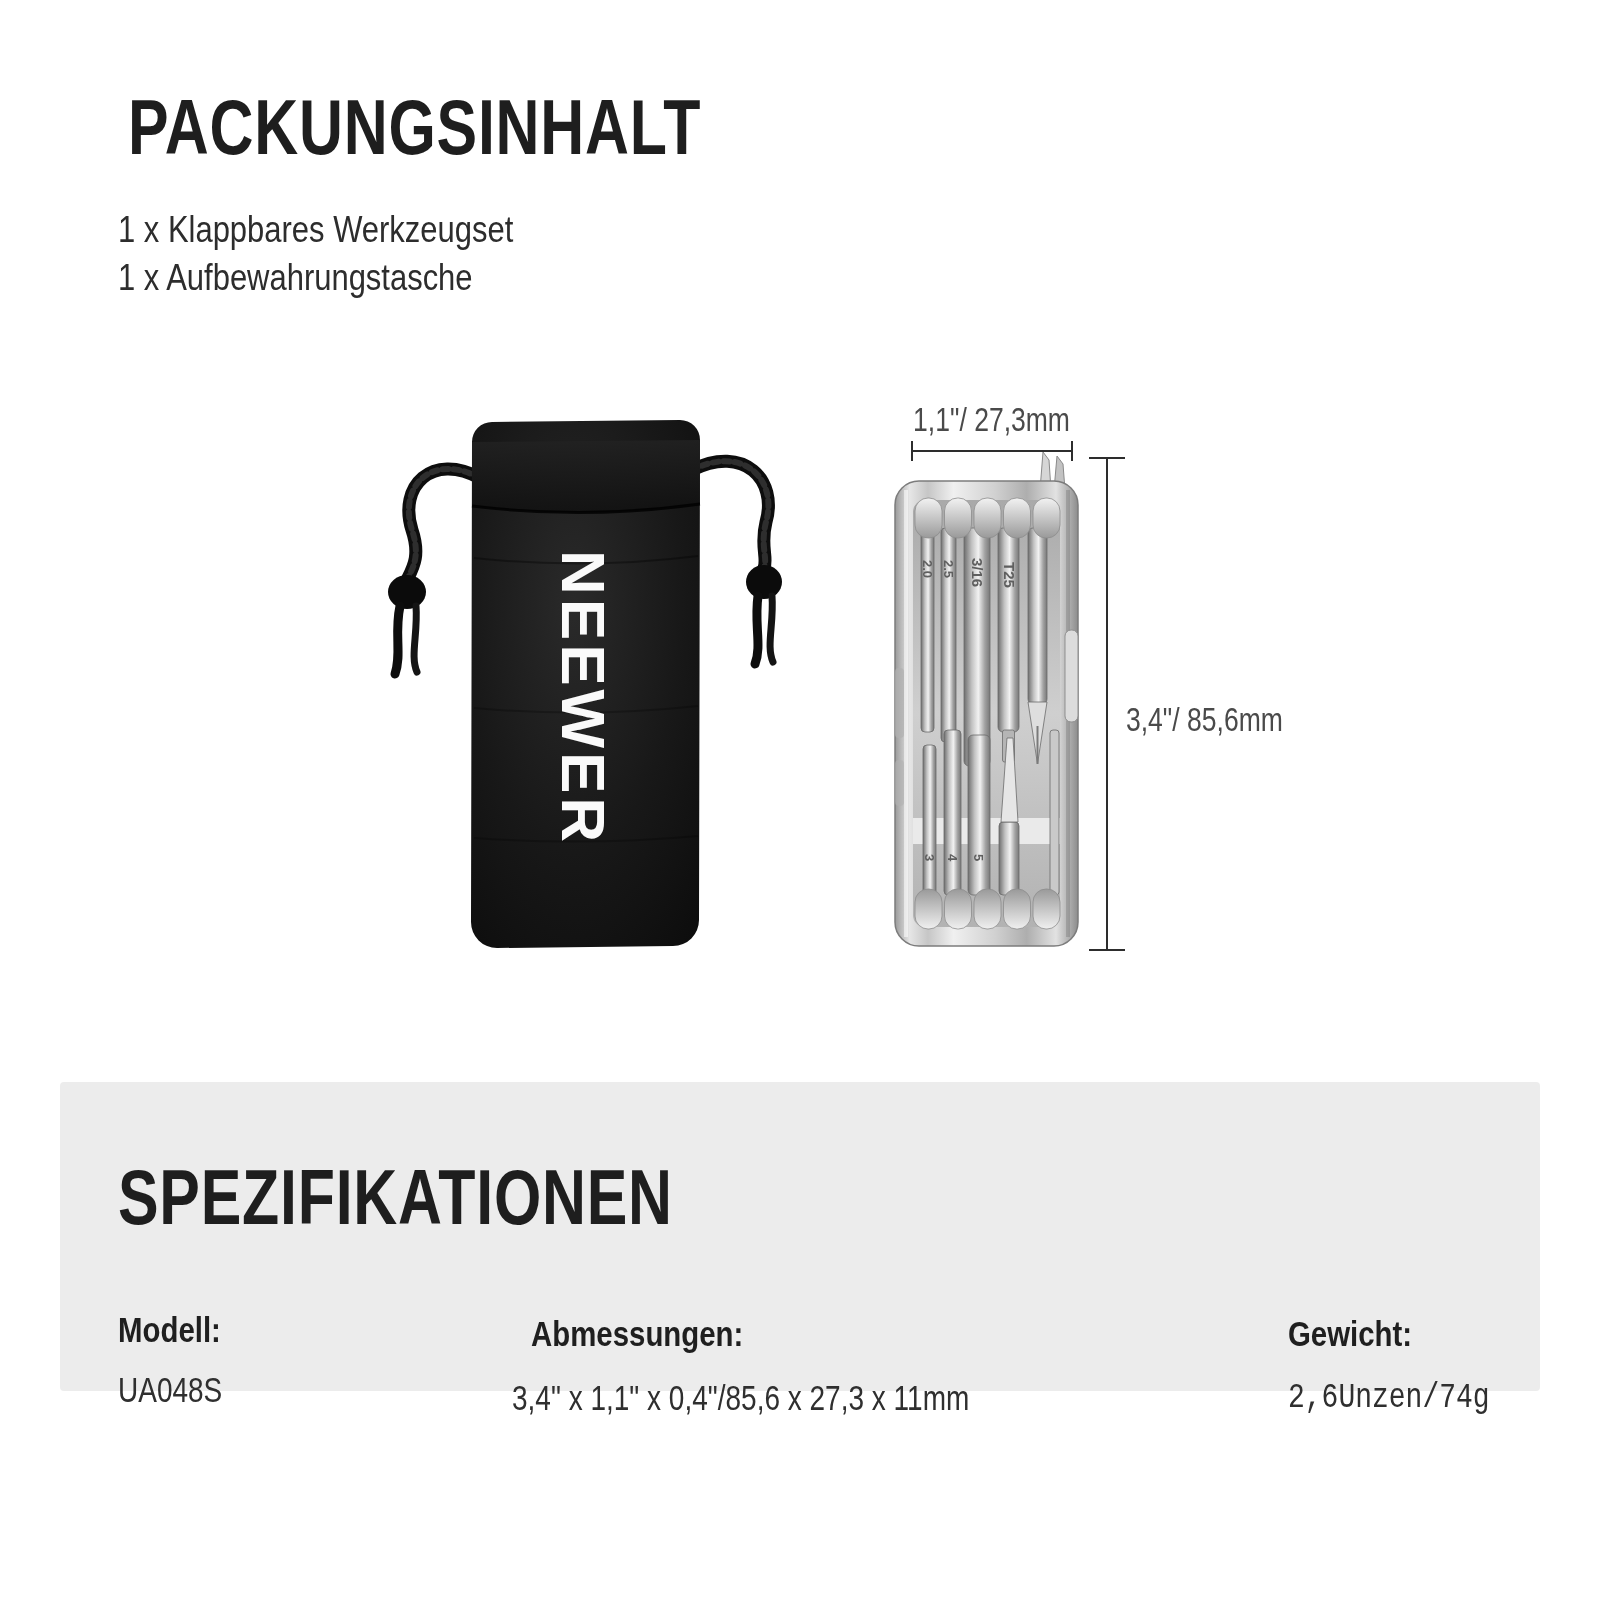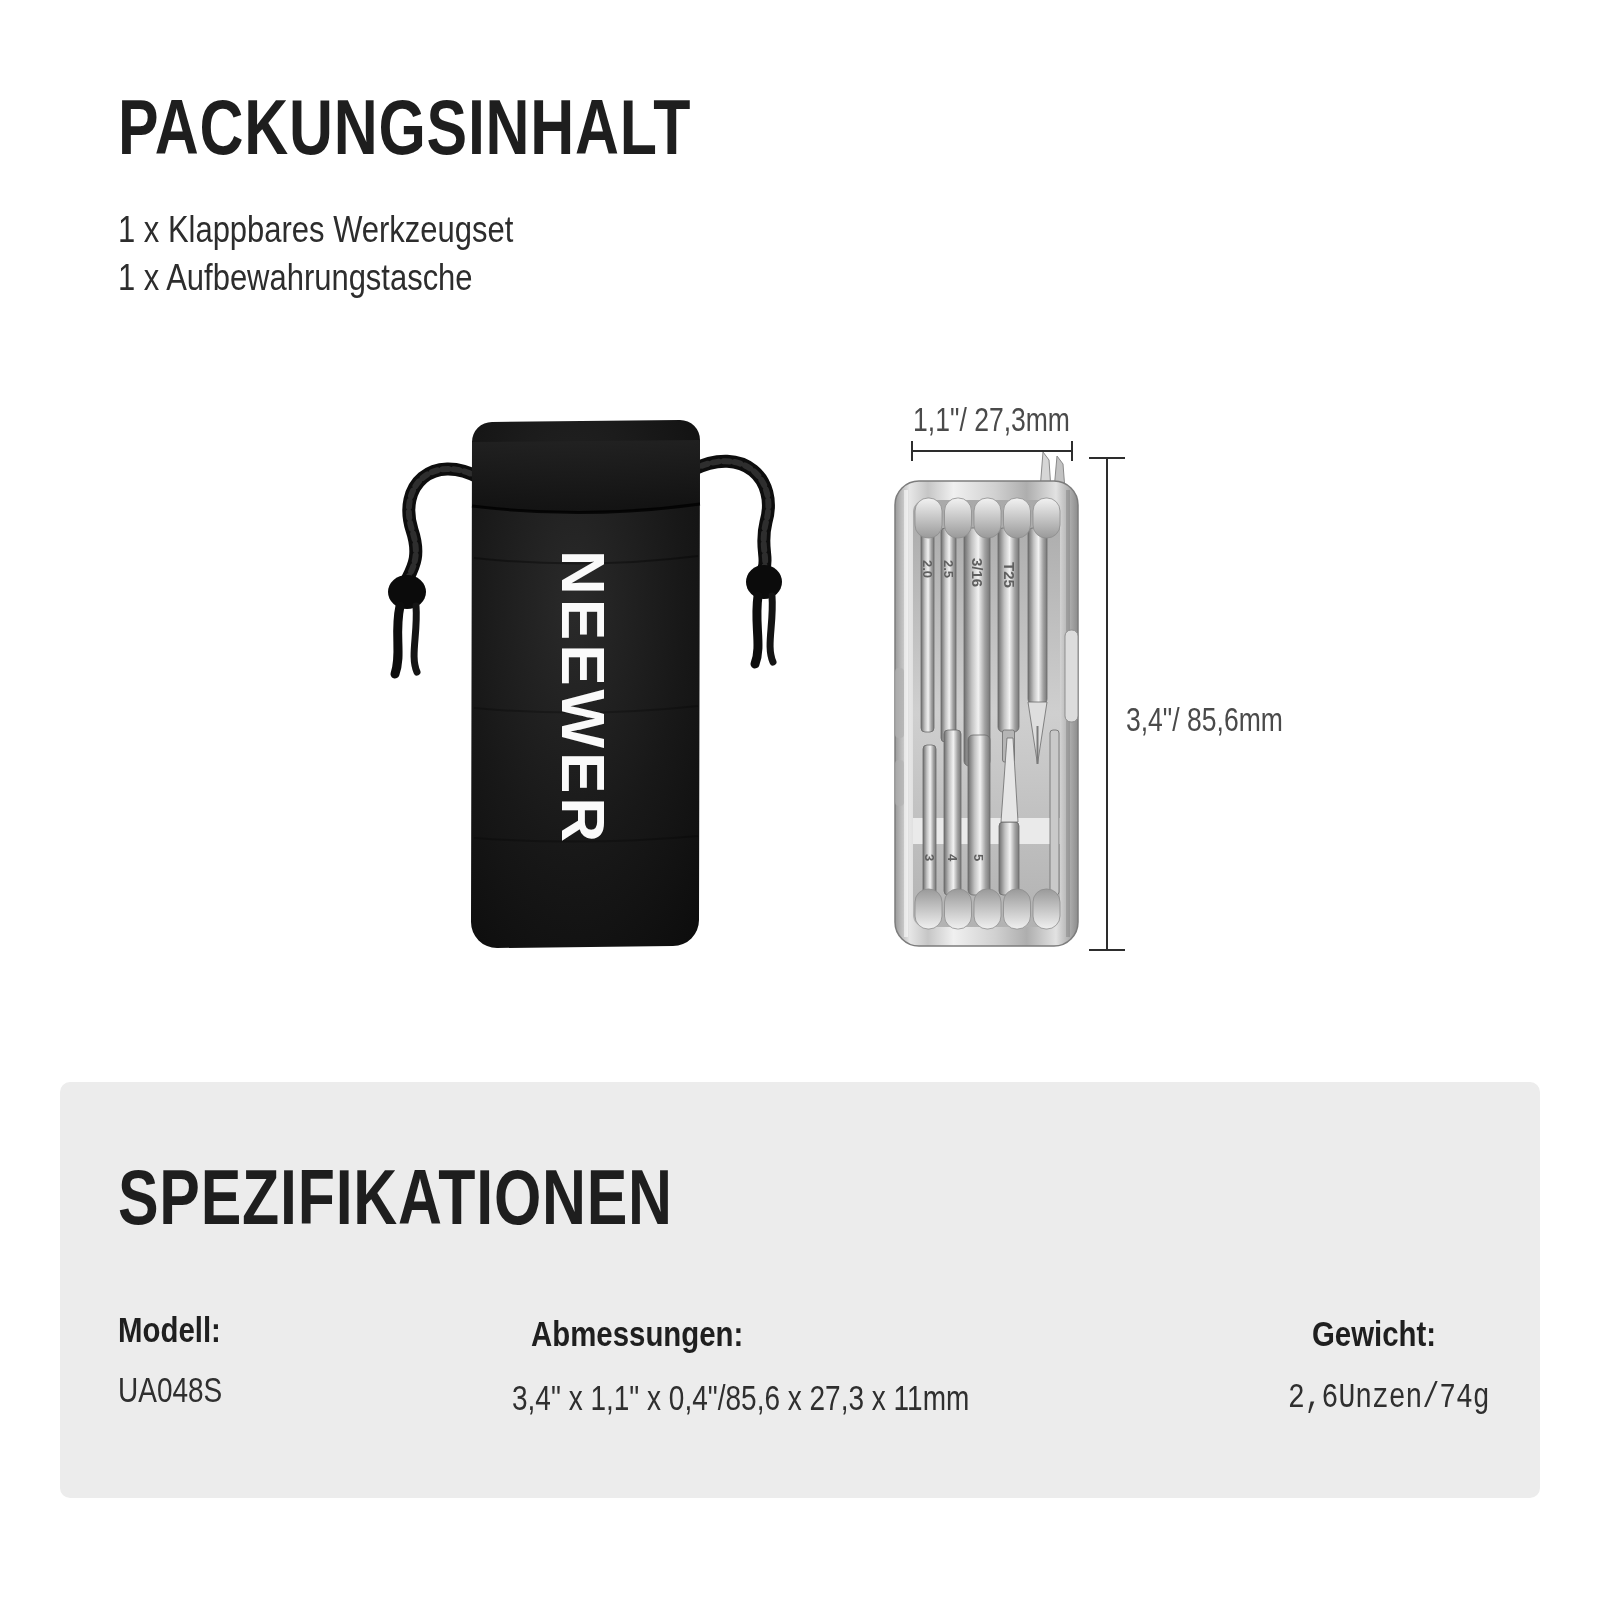--- a/index.html
+++ b/index.html
@@ -15,35 +15,35 @@
   .pack-list{font-weight:400;font-size:36px;line-height:48px;color:#2d2d2d;
              display:inline-block;transform:scaleX(0.86);transform-origin:left top;
              white-space:nowrap;}
 
   .dim-label{font-weight:400;font-size:34px;color:#4a4a4a;white-space:nowrap;}
   .dim-label-inner{display:inline-block;transform:scaleX(0.78);transform-origin:center top;}
   .dim-label-inner-left{display:inline-block;transform:scaleX(0.78);transform-origin:left top;}
 
   .dim-line{background:#2d2d2d;}
 
-  .spec-panel{left:60px;top:1082px;width:1480px;height:416px;background:#ececec;border-radius:10px;text-align:right;}
+  .spec-panel{left:60px;top:1082px;width:1480px;height:309px;background:#ececec;border-radius:4px;text-align:right;}
 
   .spec-col-label{font-weight:700;font-size:35px;color:#1f1f1f;display:inline-block;
                   transform:scaleX(0.84);transform-origin:left top;white-space:nowrap;}
   .spec-col-value{font-weight:400;font-size:35px;color:#2f2f2f;display:inline-block;
                   transform:scaleX(0.8);transform-origin:left top;white-space:nowrap;}
 
   svg text{font-family:"Liberation Sans", sans-serif;}
 </style>
 </head>
 <body>
 
 <div id="page">
 
-  <div class="abs" style="left:118px;top:88px;">
+  <div class="abs" style="left:128px;top:88px;">
     <span class="big-title">PACKUNGSINHALT</span>
   </div>
 
   <div class="abs" style="left:118px;top:206px;">
     <span class="pack-list">
       <span style="display:block;">1 x Klappbares Werkzeugset</span>
       <span style="display:block;">1 x Aufbewahrungstasche</span>
     </span>
   </div>
 
@@ -211,21 +211,21 @@
       <span class="spec-col-value">UA048S</span>
     </div>
 
     <div class="abs" style="left:452px;top:232px;margin-left:19px;">
       <span class="spec-col-label">Abmessungen:</span>
     </div>
     <div class="abs" style="left:452px;top:296px;">
       <span class="spec-col-value">3,4" x 1,1" x 0,4"/85,6 x 27,3 x 11mm</span>
     </div>
 
-    <div class="abs" style="left:1228px;top:232px;margin-left:24px;">
+    <div class="abs" style="left:1228px;top:232px;">
       <span class="spec-col-label">Gewicht:</span>
     </div>
     <div class="abs" style="left:1228px;top:296px;font-family:Liberation Mono, monospace;">
       <span class="spec-col-value">2,6Unzen/74g</span>
     </div>
   </div>
 
 </div>
 
 </body></html>

